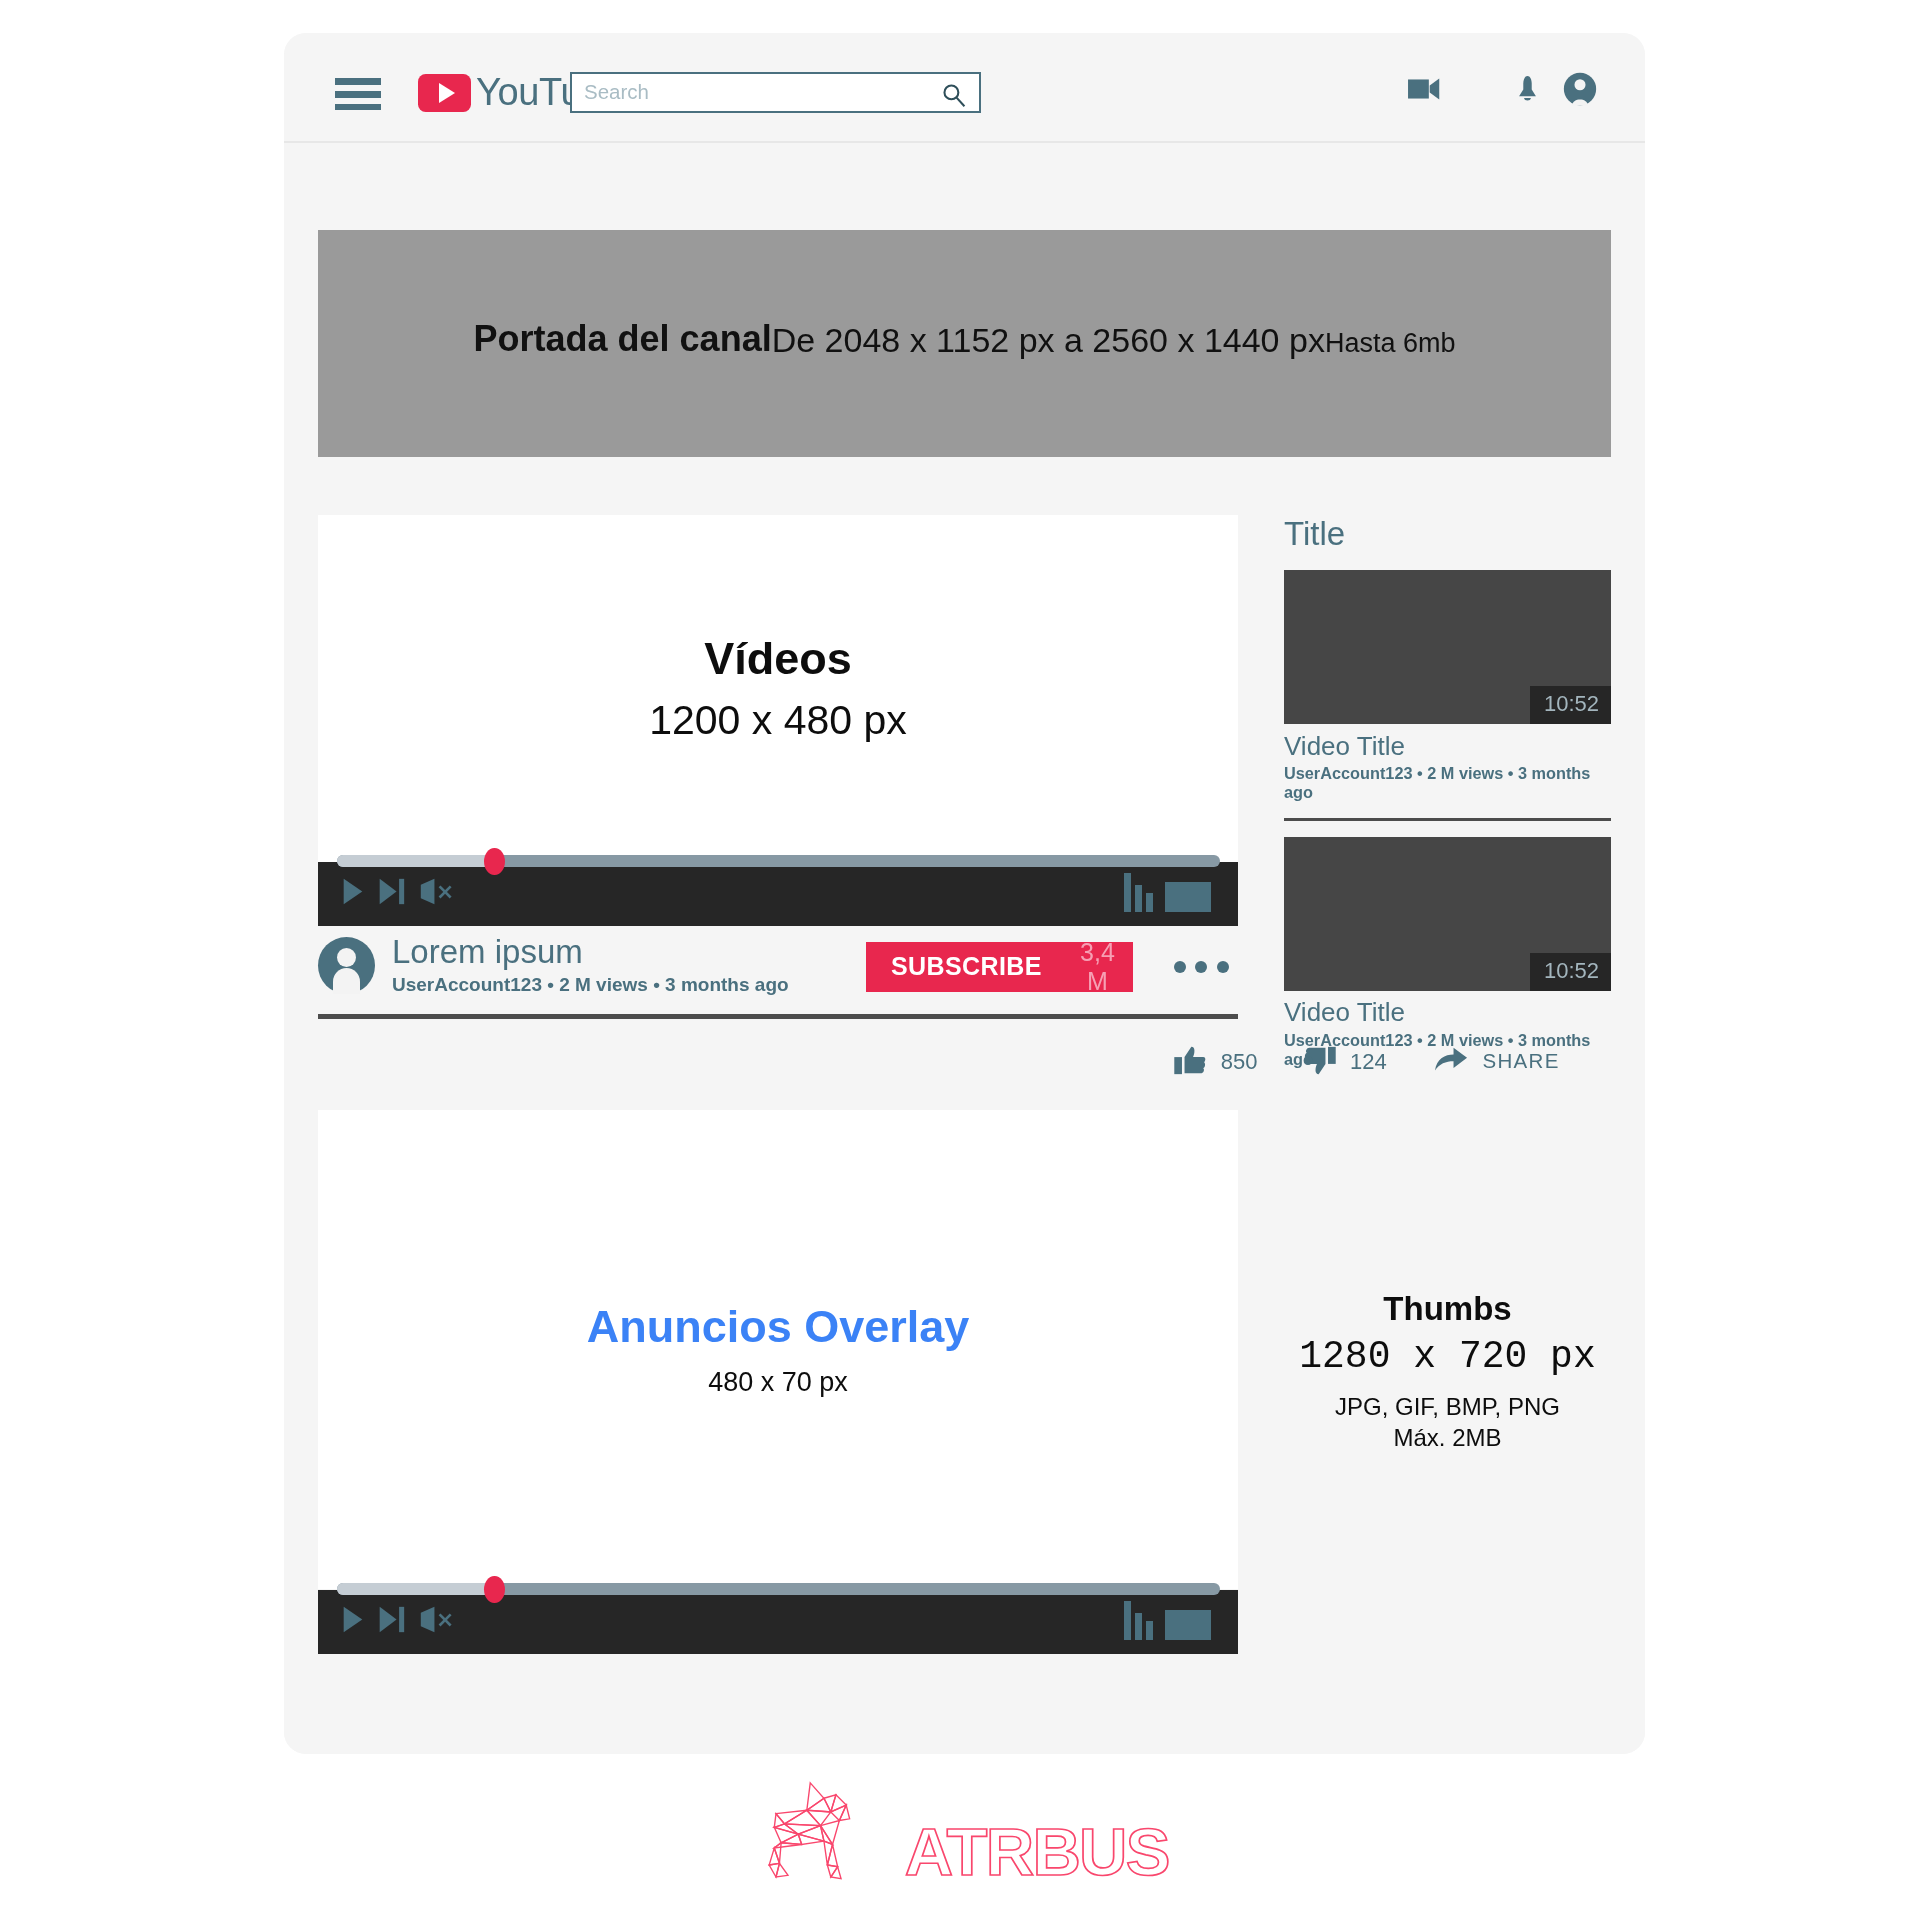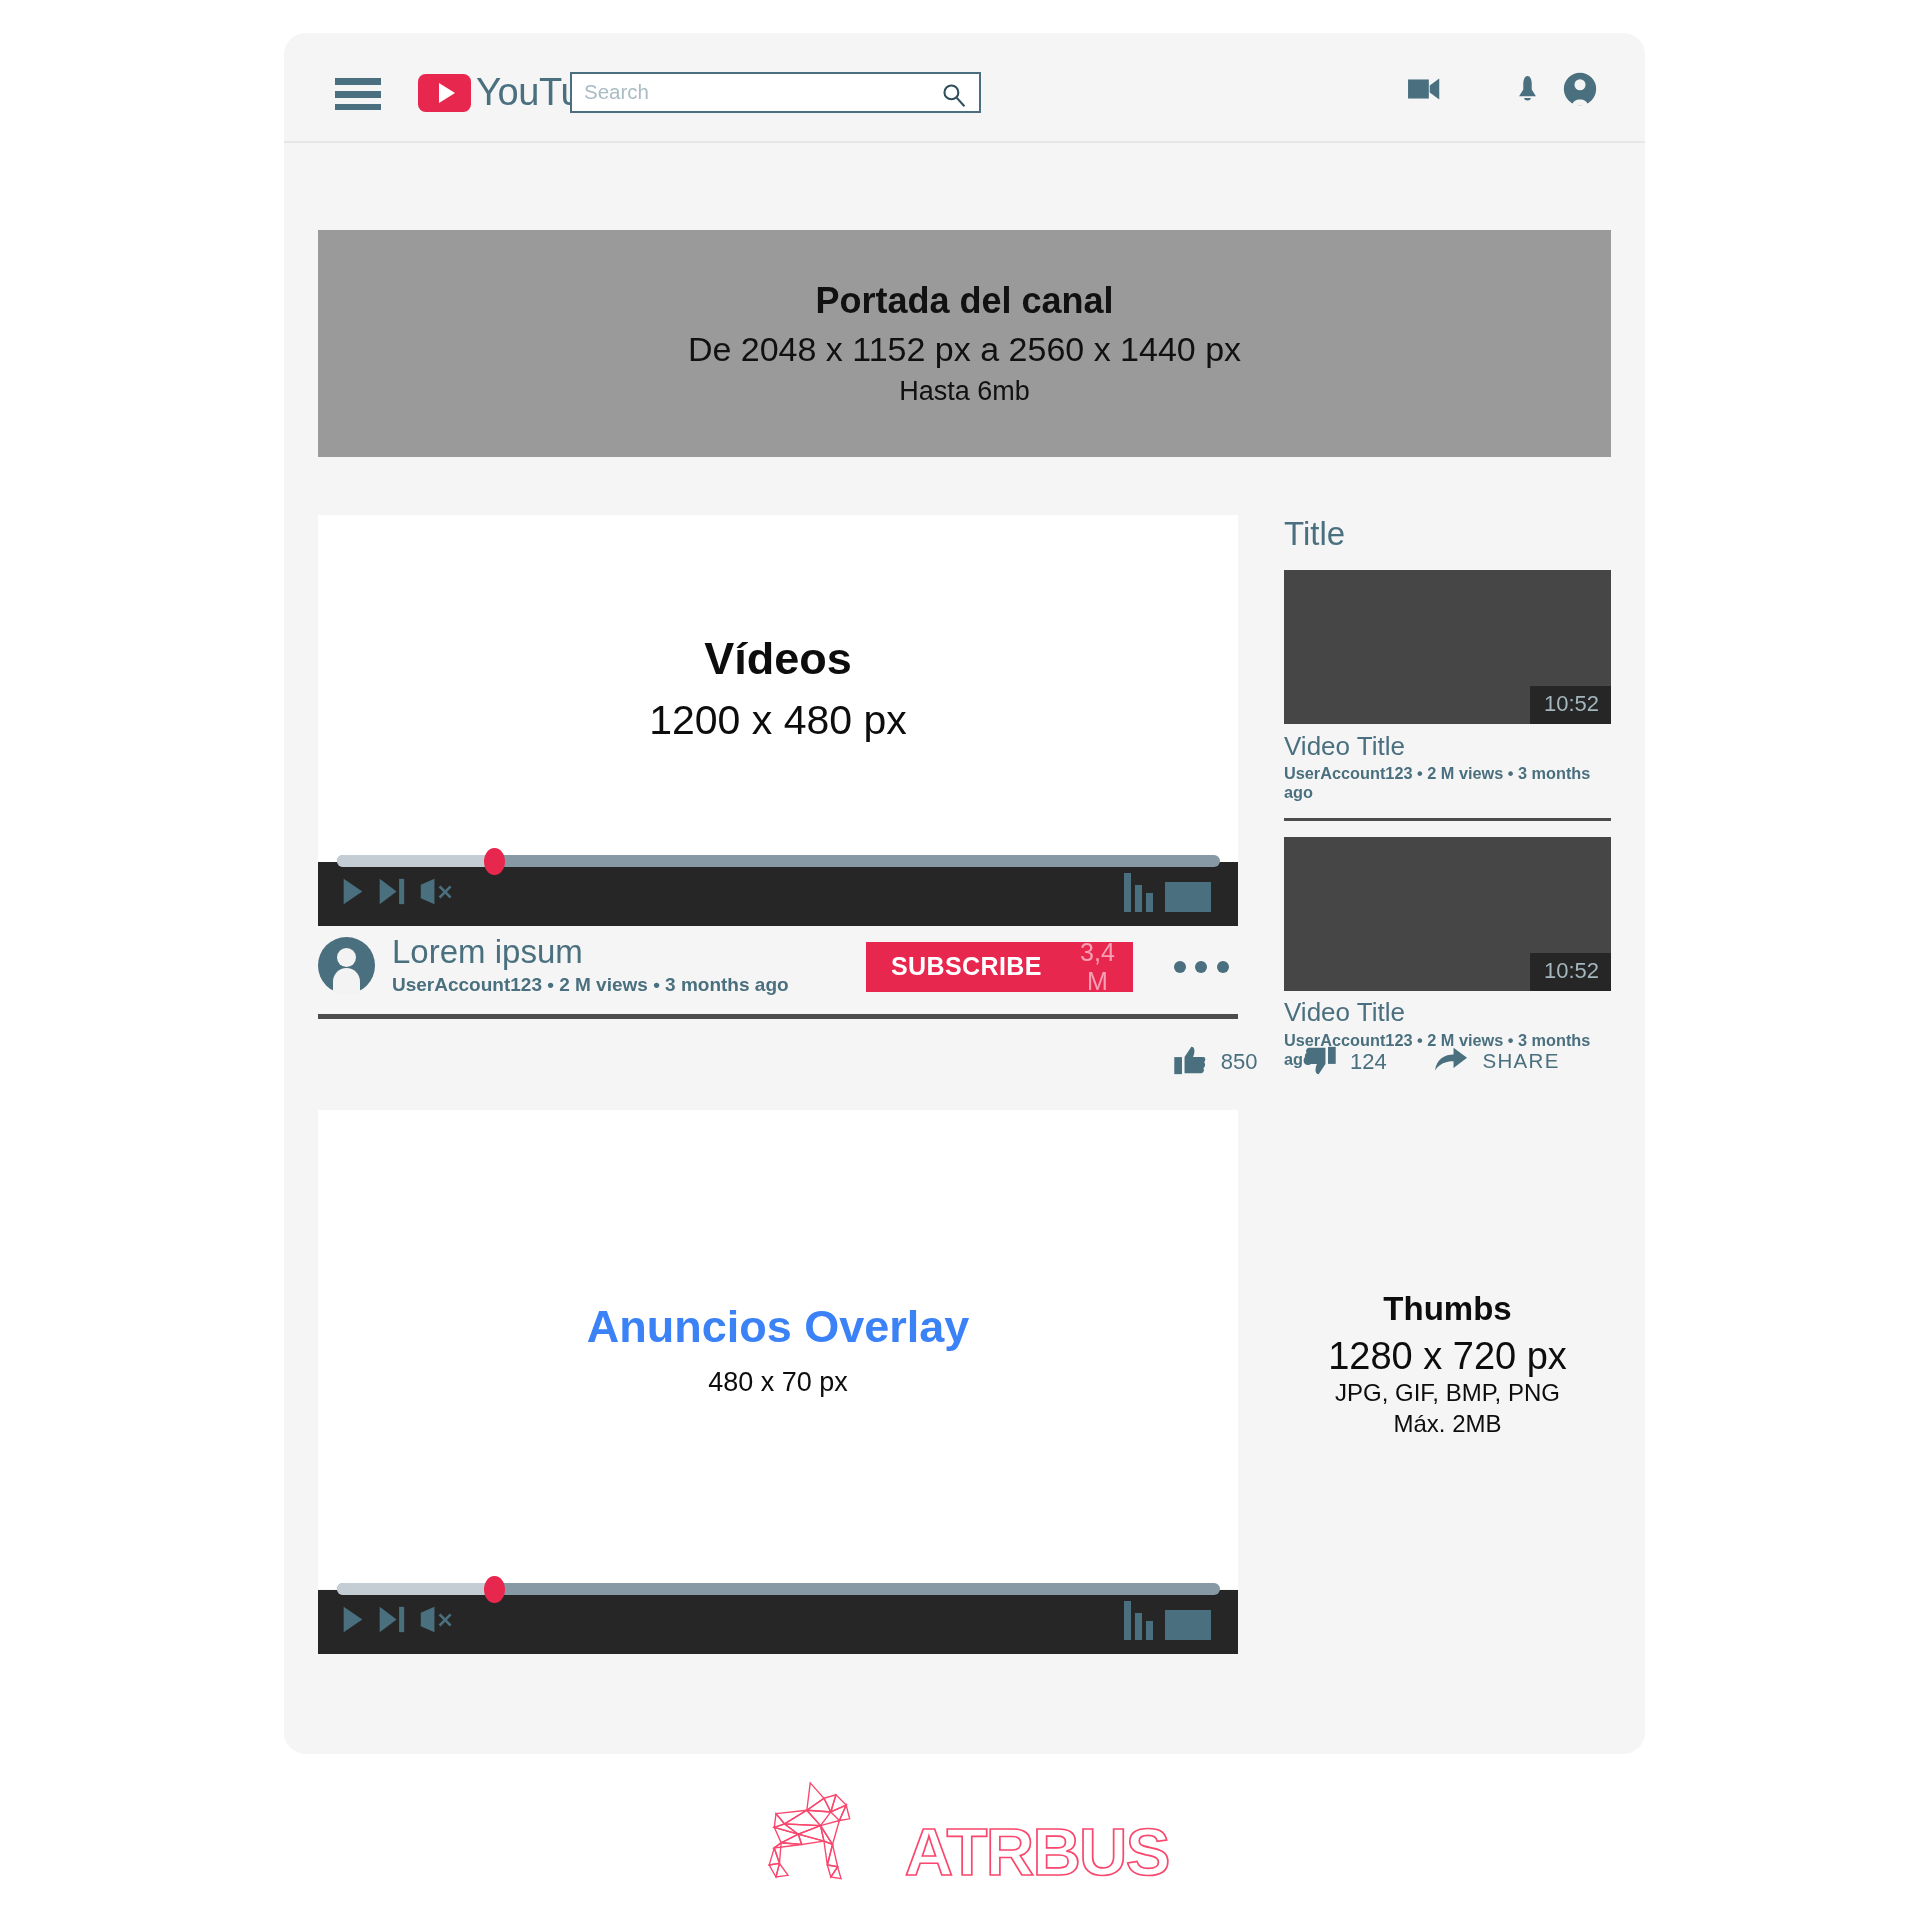--- a/index.html
+++ b/index.html
@@ -139,21 +139,21 @@
 
   
   .cover-banner {
     position: absolute;
     left: 34px;
     top: 87px;
     width: 1293px;
     height: 227px;
     background: #9a9a9a;
     display: flex;
-    flex-direction: column;
+    flex-direction: row;
     align-items: center;
     justify-content: center;
     color: #111111;
   }
   .cover-title { font-size: 36px; font-weight: bold; margin-bottom: 8.6px; }
   .cover-line1 { font-size: 34px; margin-bottom: 6.8px; }
   .cover-line2 { font-size: 27px; }
 
   
   .video-block {
@@ -340,21 +340,21 @@
   
   .thumbs-info {
     position: absolute;
     left: 1000px;
     top: 1147px;
     width: 327px;
     text-align: center;
     color: #0d0d0d;
   }
   .ti-title { font-size: 33px; font-weight: bold; margin-bottom: 6.8px; }
-  .ti-dims { font-size: 38px; margin-bottom: 1px; }
+  .ti-dims { font-size: 38px; margin-bottom: 15px; font-family: Liberation Mono, monospace; }
   .ti-fmt { font-size: 24px; margin-bottom: 3.4px; }
   .ti-max { font-size: 24px; }
 
   
   .footer-logo {
     position: absolute;
     left: 0;
     top: 1776px;
     width: 1926px;
     display: flex;

